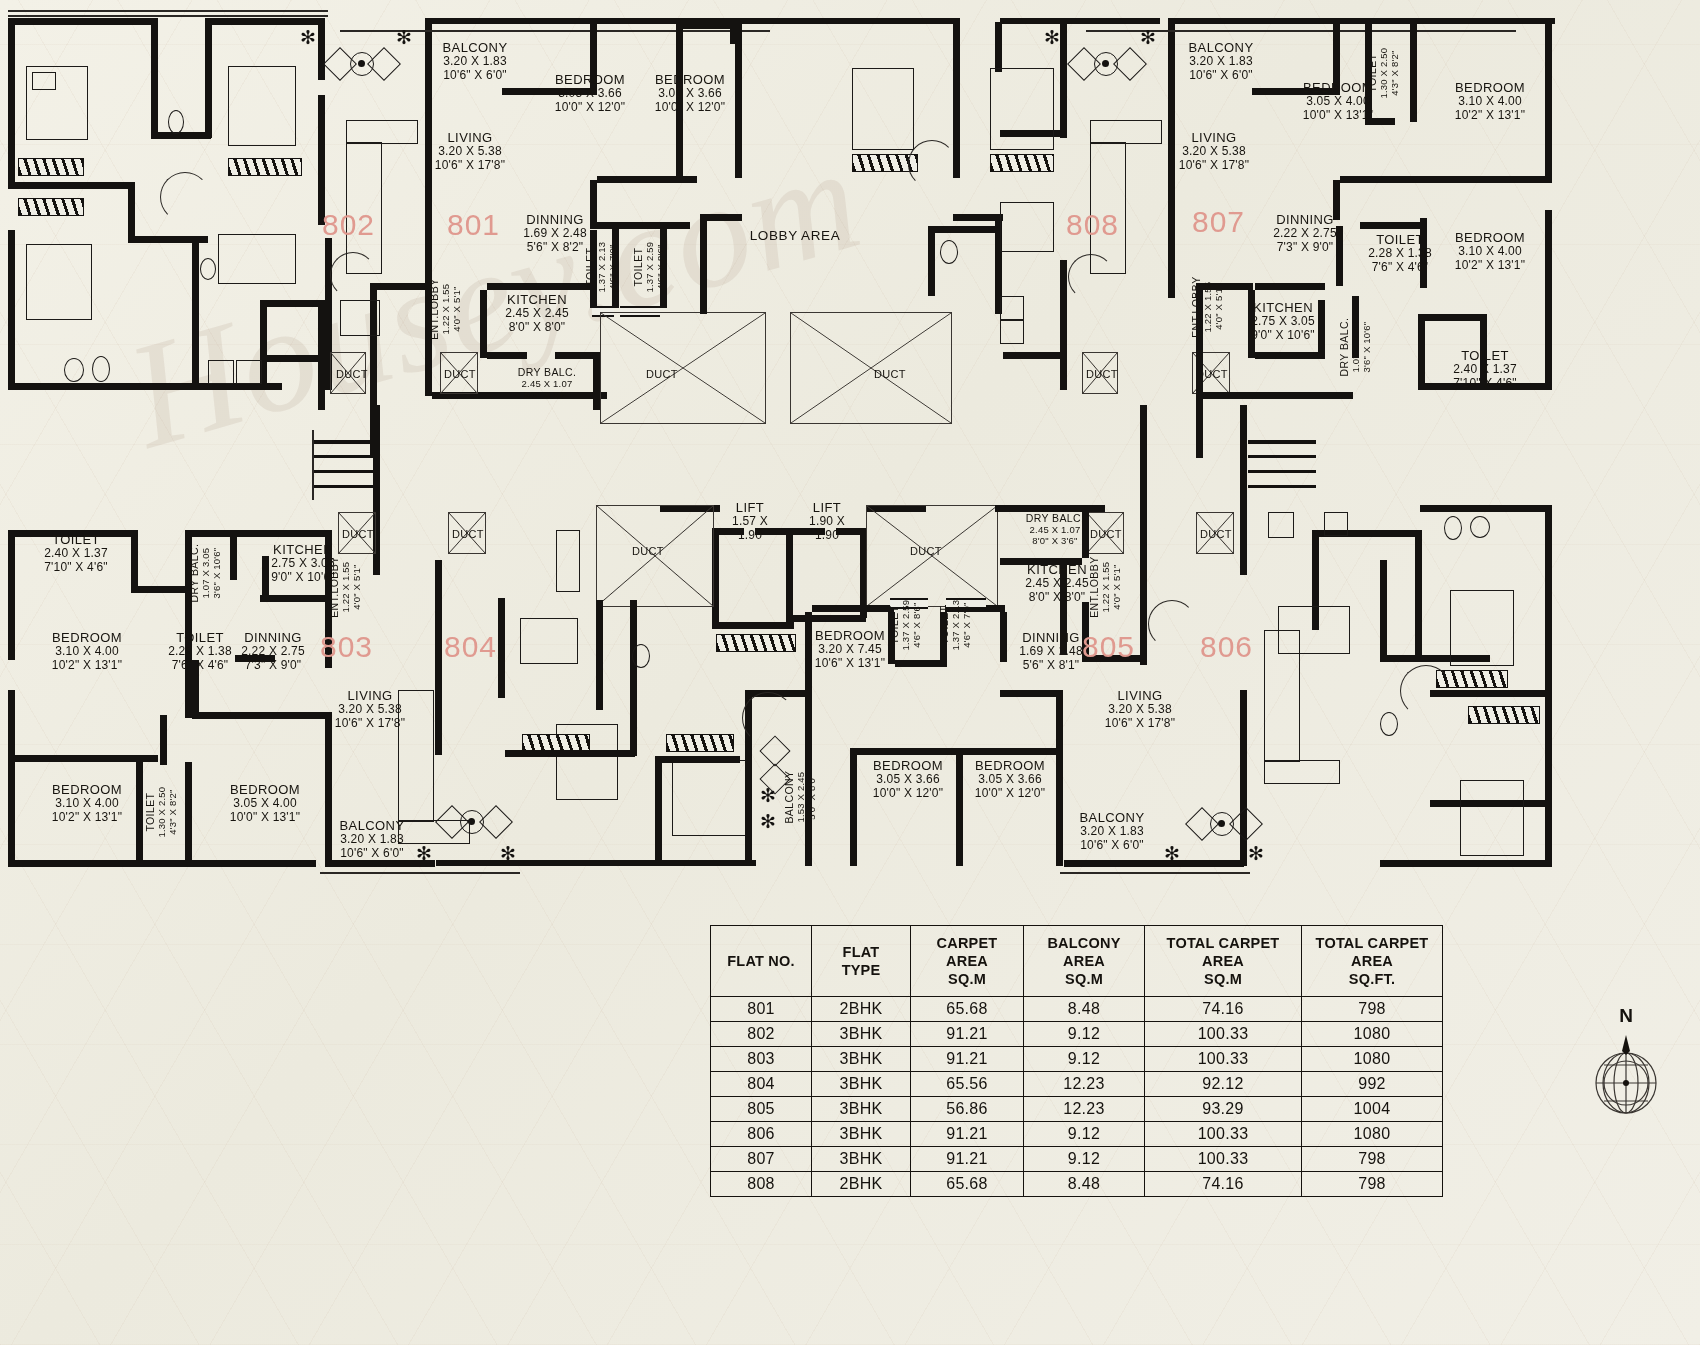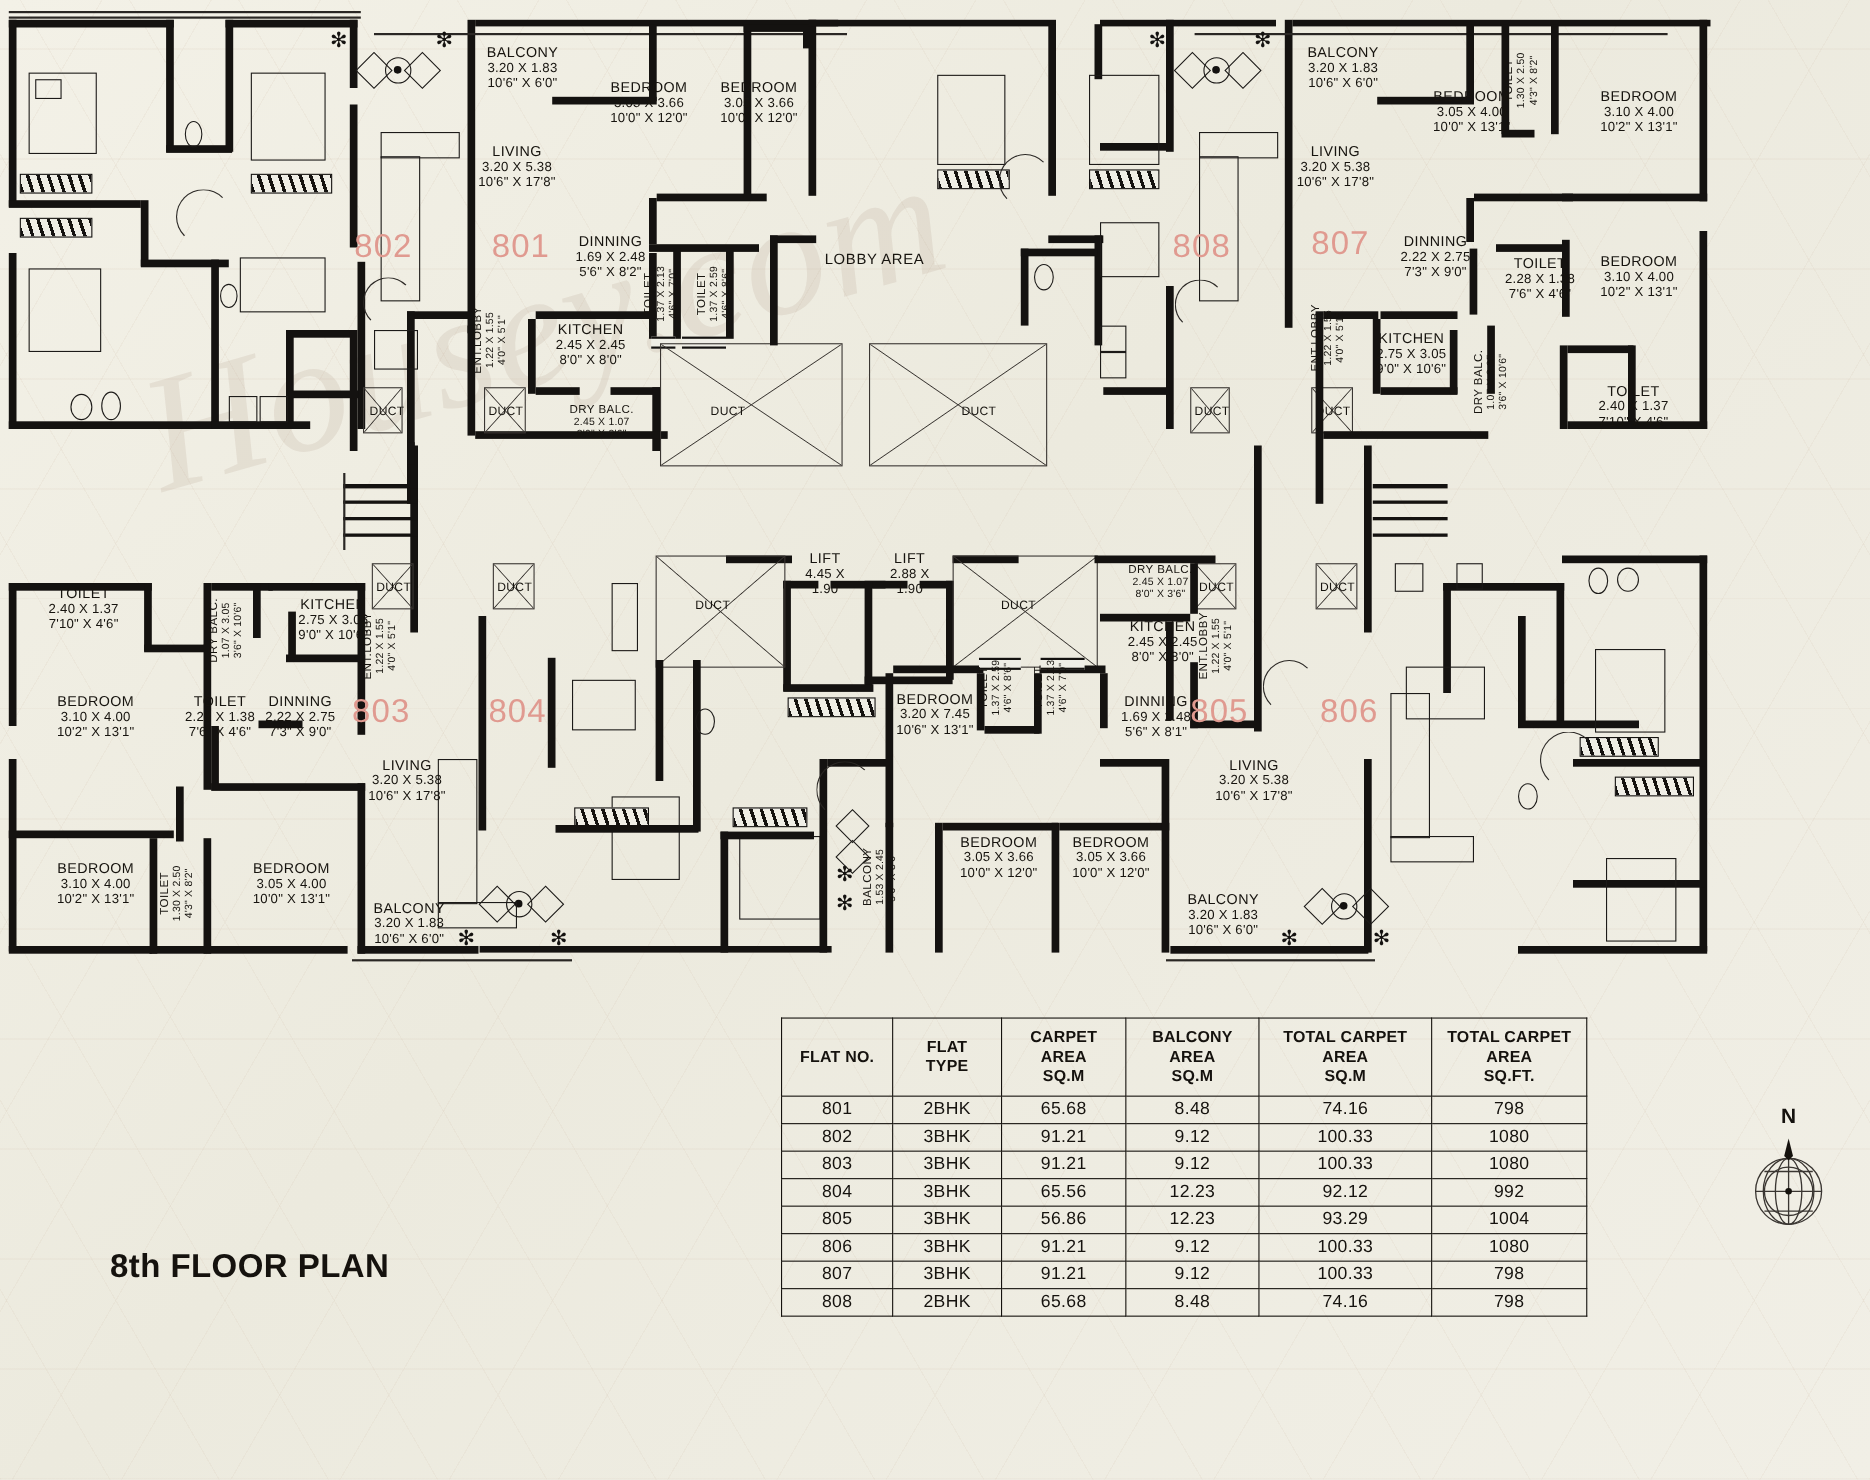--- a/index.html
+++ b/index.html
@@ -443,26 +443,26 @@
     <span class="d">2.45 X 1.07</span>
     <span class="d">8'0" X  3'6"</span>
   </div>
 
   <div class="flatno" style="left:322px;top:208px;">802</div>
 
   <div class="lbl" style="left:700px;top:228px;width:190px;font-size:13.5px;letter-spacing:.6px;">LOBBY AREA</div>
 
   <div class="lbl" style="left:712px;top:500px;width:76px;">
     <span class="n">LIFT</span>
-    <span class="d">4.45 X</span>
+    <span class="d">1.57 X</span>
     <span class="d">1.90</span>
   </div>
   <div class="lbl" style="left:789px;top:500px;width:76px;">
     <span class="n">LIFT</span>
-    <span class="d">2.88 X</span>
+    <span class="d">1.90 X</span>
     <span class="d">1.90</span>
   </div>
 
   <div class="flatno" style="left:1066px;top:208px;">808</div>
   <div class="flatno" style="left:1192px;top:205px;">807</div>
   <div class="lbl" style="left:1126px;top:40px;width:190px;">
     <span class="n">BALCONY</span>
     <span class="d">3.20 X 1.83</span>
     <span class="d">10'6" X 6'0"</span>
   </div>
@@ -644,21 +644,20 @@
   </div>
   <div class="lbl" style="left:1022px;top:810px;width:180px;">
     <span class="n">BALCONY</span>
     <span class="d">3.20 X 1.83</span>
     <span class="d">10'6" X 6'0"</span>
   </div>
 
 </div>
 
 <div id="title">
-  <span class="l2">8th FLOOR PLAN</span>
 </div>
 
 <table id="flat-table">
   <thead>
     <tr>
       <th class="c0"><span>FLAT NO.</span></th>
       <th class="c1"><span>FLAT</span><br><span>TYPE</span></th>
       <th class="c2"><span>CARPET</span><br><span>AREA</span><br><span>SQ.M</span></th>
       <th class="c3"><span>BALCONY</span><br><span>AREA</span><br><span>SQ.M</span></th>
       <th class="c4"><span>TOTAL CARPET</span><br><span>AREA</span><br><span>SQ.M</span></th>

